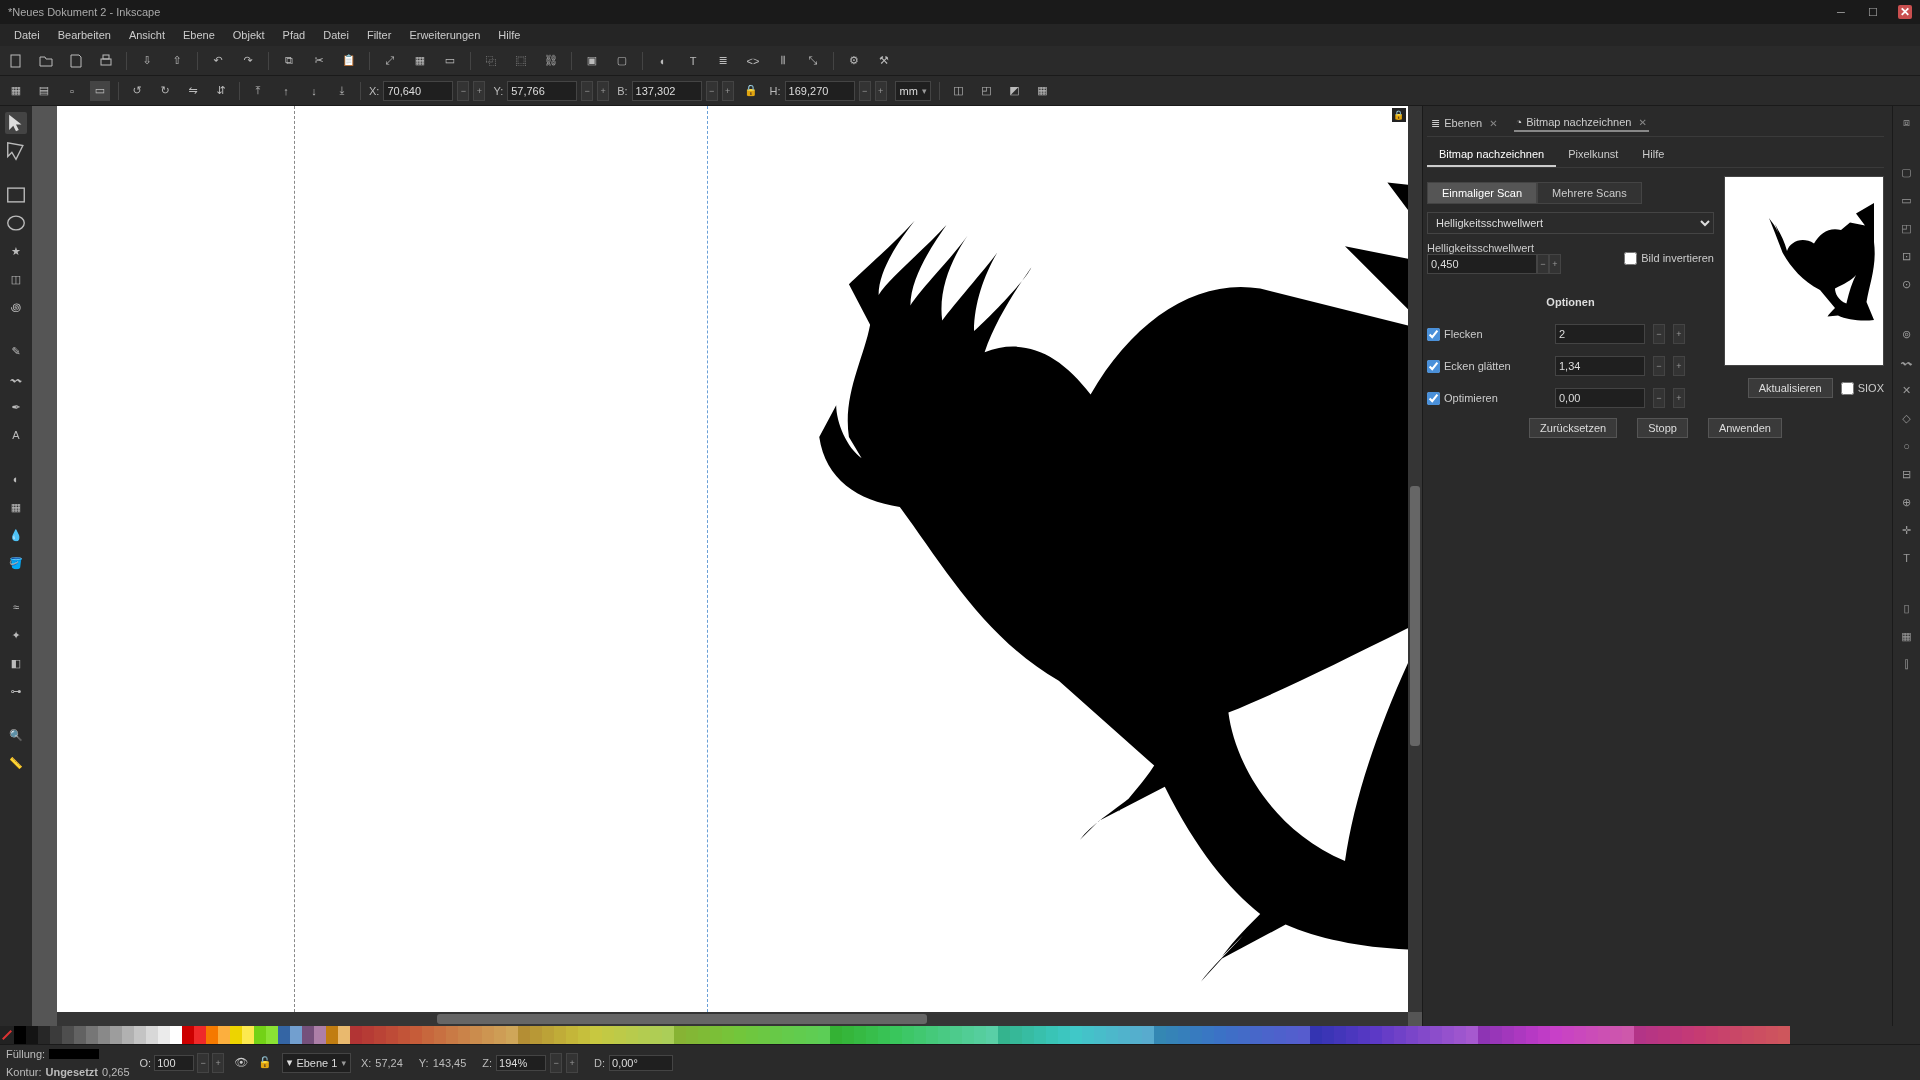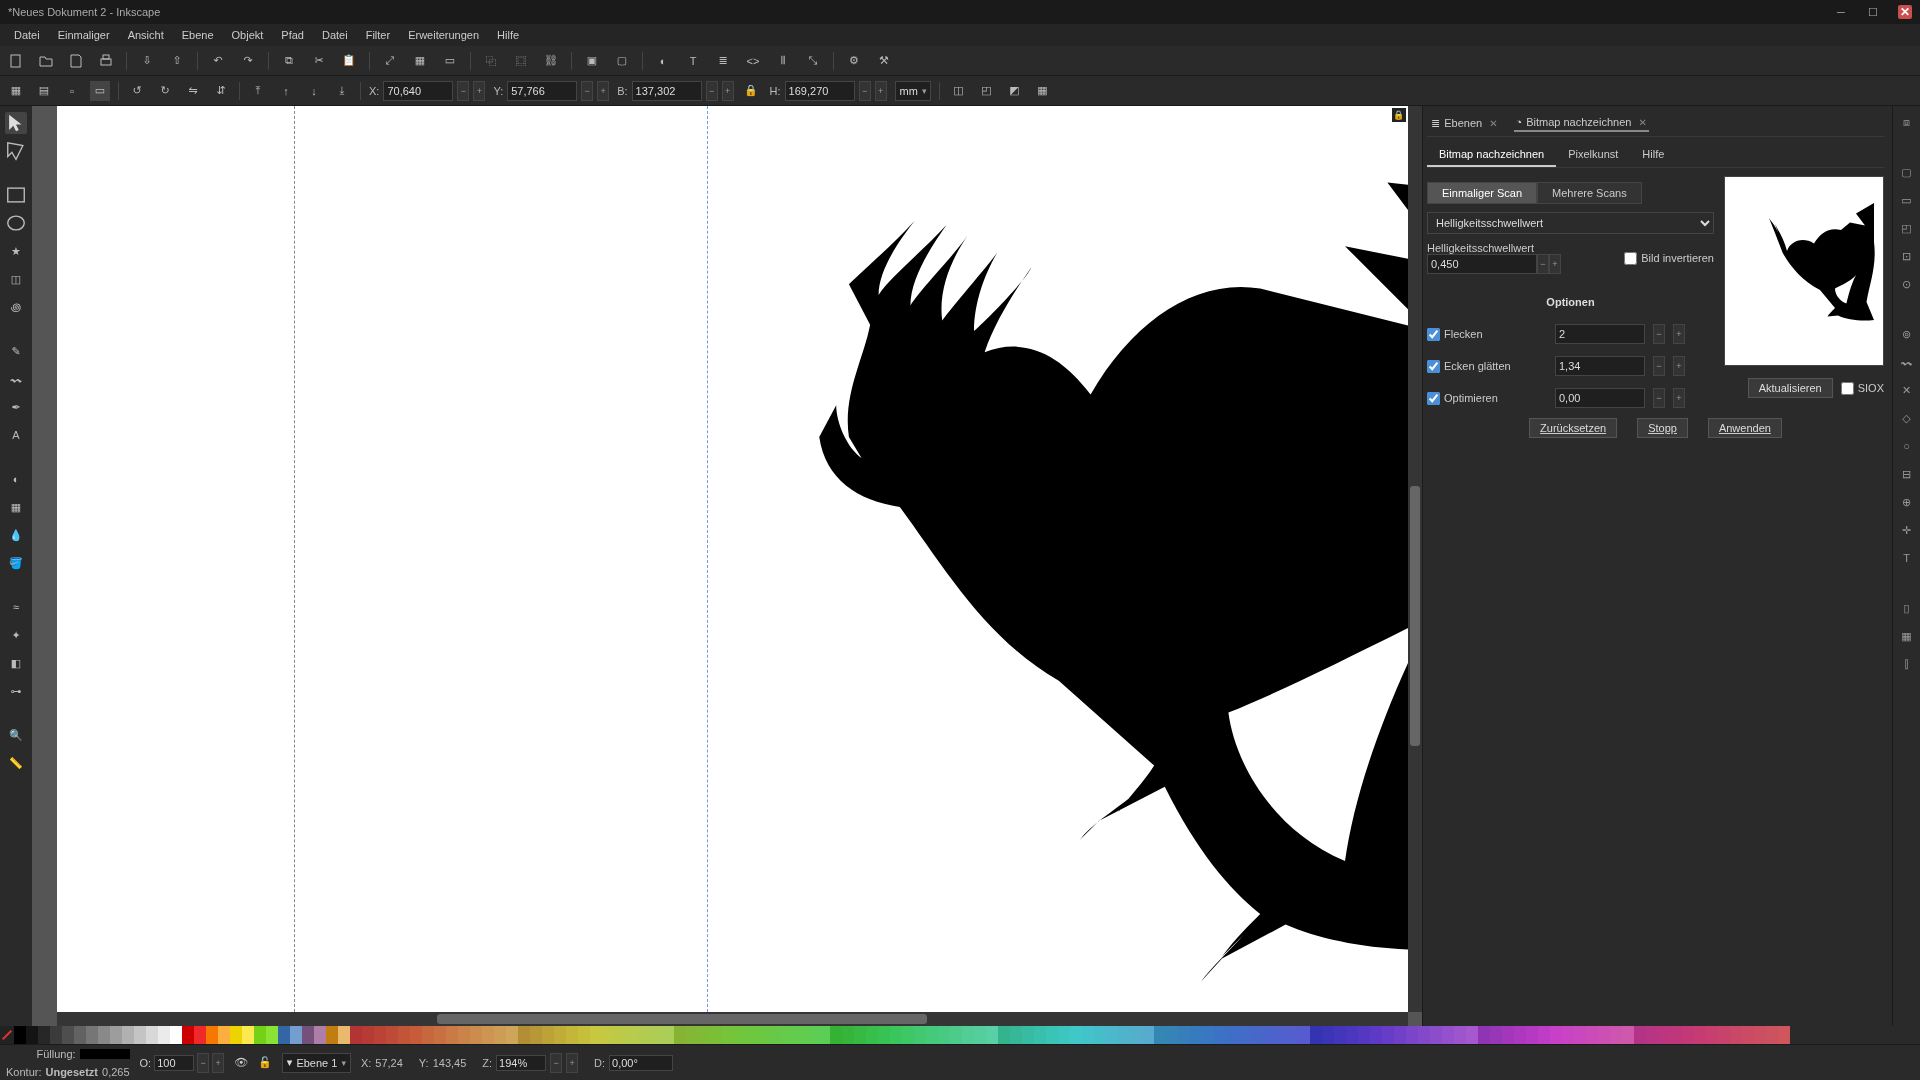--- a/index.html
+++ b/index.html
@@ -63,54 +63,54 @@
 .row-opt { display:flex; align-items:center; gap:6px; }
 .row-opt label { color:#ccc; }
 .numbox { display:flex; align-items:center; }
 .numbox input{ width:110px; background:#1f1f1f; border:1px solid #444; color:#ddd; padding:1px 3px; height:20px;}
 .opt-header{ text-align:center; font-weight:bold; color:#ddd; margin-top:14px; margin-bottom:4px;}
 .opt-row{ display:flex; align-items:center; gap:8px; margin-top:4px;}
 .opt-row .chk{ display:flex; align-items:flex-start; gap:4px; width:120px;}
 .opt-row input[type=text]{ width:90px; background:#1f1f1f; border:1px solid #444; color:#ddd; padding:1px 3px; height:20px;}
 .btn-row{ display:flex; gap:8px; margin-top:12px; justify-content:flex-end; align-items:center;}
 .btn{ background:#3a3a3a; border:1px solid #555; color:#ddd; padding:3px 10px; cursor:pointer;}
-.btn-row2{ display:flex; gap:20px; margin-top:10px; justify-content:center;text-decoration:underline;}
+.btn-row2{ display:flex; gap:20px; margin-top:10px; justify-content:center;}
 input[type=checkbox]{ accent-color:#4a90d9; }
 
 .snap-col { width: 28px; background:#2a2a2a; border-left:1px solid #1a1a1a; display:flex; flex-direction:column; align-items:center; padding-top:6px; gap:8px;}
 .snap-col .sbtn{ width:20px; height:20px; display:flex; align-items:center; justify-content:center; color:#999; cursor:pointer;}
 .snap-col .ssep{ height:14px;}
 
 .palette { height:18px; display:flex; }
 .palette .sw{ flex:0 0 auto; width:12px; height:18px; }
 .palette .nosw{ flex:0 0 auto; width:14px; height:18px; background:#222; position:relative;}
 .palette .nosw::after{ content:""; position:absolute; left:1px; right:1px; top:8px; height:2px; background:#d33; transform:rotate(-45deg);}
 .statusbar { height: 36px; background:#2a2a2a; display:flex; align-items:center; padding:0 6px; gap:10px; border-top:1px solid #1a1a1a;}
-.fill-stroke{ display:flex; flex-direction:column; gap:6px; font-size:10px; color:#bbb;align-items:flex-end;}
+.fill-stroke{ display:flex; flex-direction:column; gap:6px; font-size:10px; color:#bbb;}
 .fill-stroke .r{ display:flex; gap:4px; align-items:center;}
 .fill-sw{ width:50px; height:10px; background:#000;}
 .status-text{ flex:1; color:#ccc; white-space:nowrap; overflow:hidden;}
 .status-right{ display:flex; gap:16px; color:#bbb;}
 .status-right .grp{display:flex; gap:4px; align-items:center;}
 </style>
 </head>
 <body>
 
 <div class="titlebar">
   <span class="title">*Neues Dokument 2 - Inkscape</span>
   <div class="win-btns">
     <span class="win-btn">─</span>
     <span class="win-btn">☐</span>
     <span class="win-btn close">✕</span>
   </div>
 </div>
 
 <div class="menubar">
   <span class="mi">Datei</span>
-  <span class="mi">Einmaliger</span>
+  <span class="mi">Bearbeiten</span>
   <span class="mi">Ansicht</span>
   <span class="mi">Ebene</span>
   <span class="mi">Objekt</span>
   <span class="mi">Pfad</span>
   <span class="mi">Datei</span>
   <span class="mi">Filter</span>
   <span class="mi">Erweiterungen</span>
   <span class="mi">Hilfe</span>
 </div>
 

